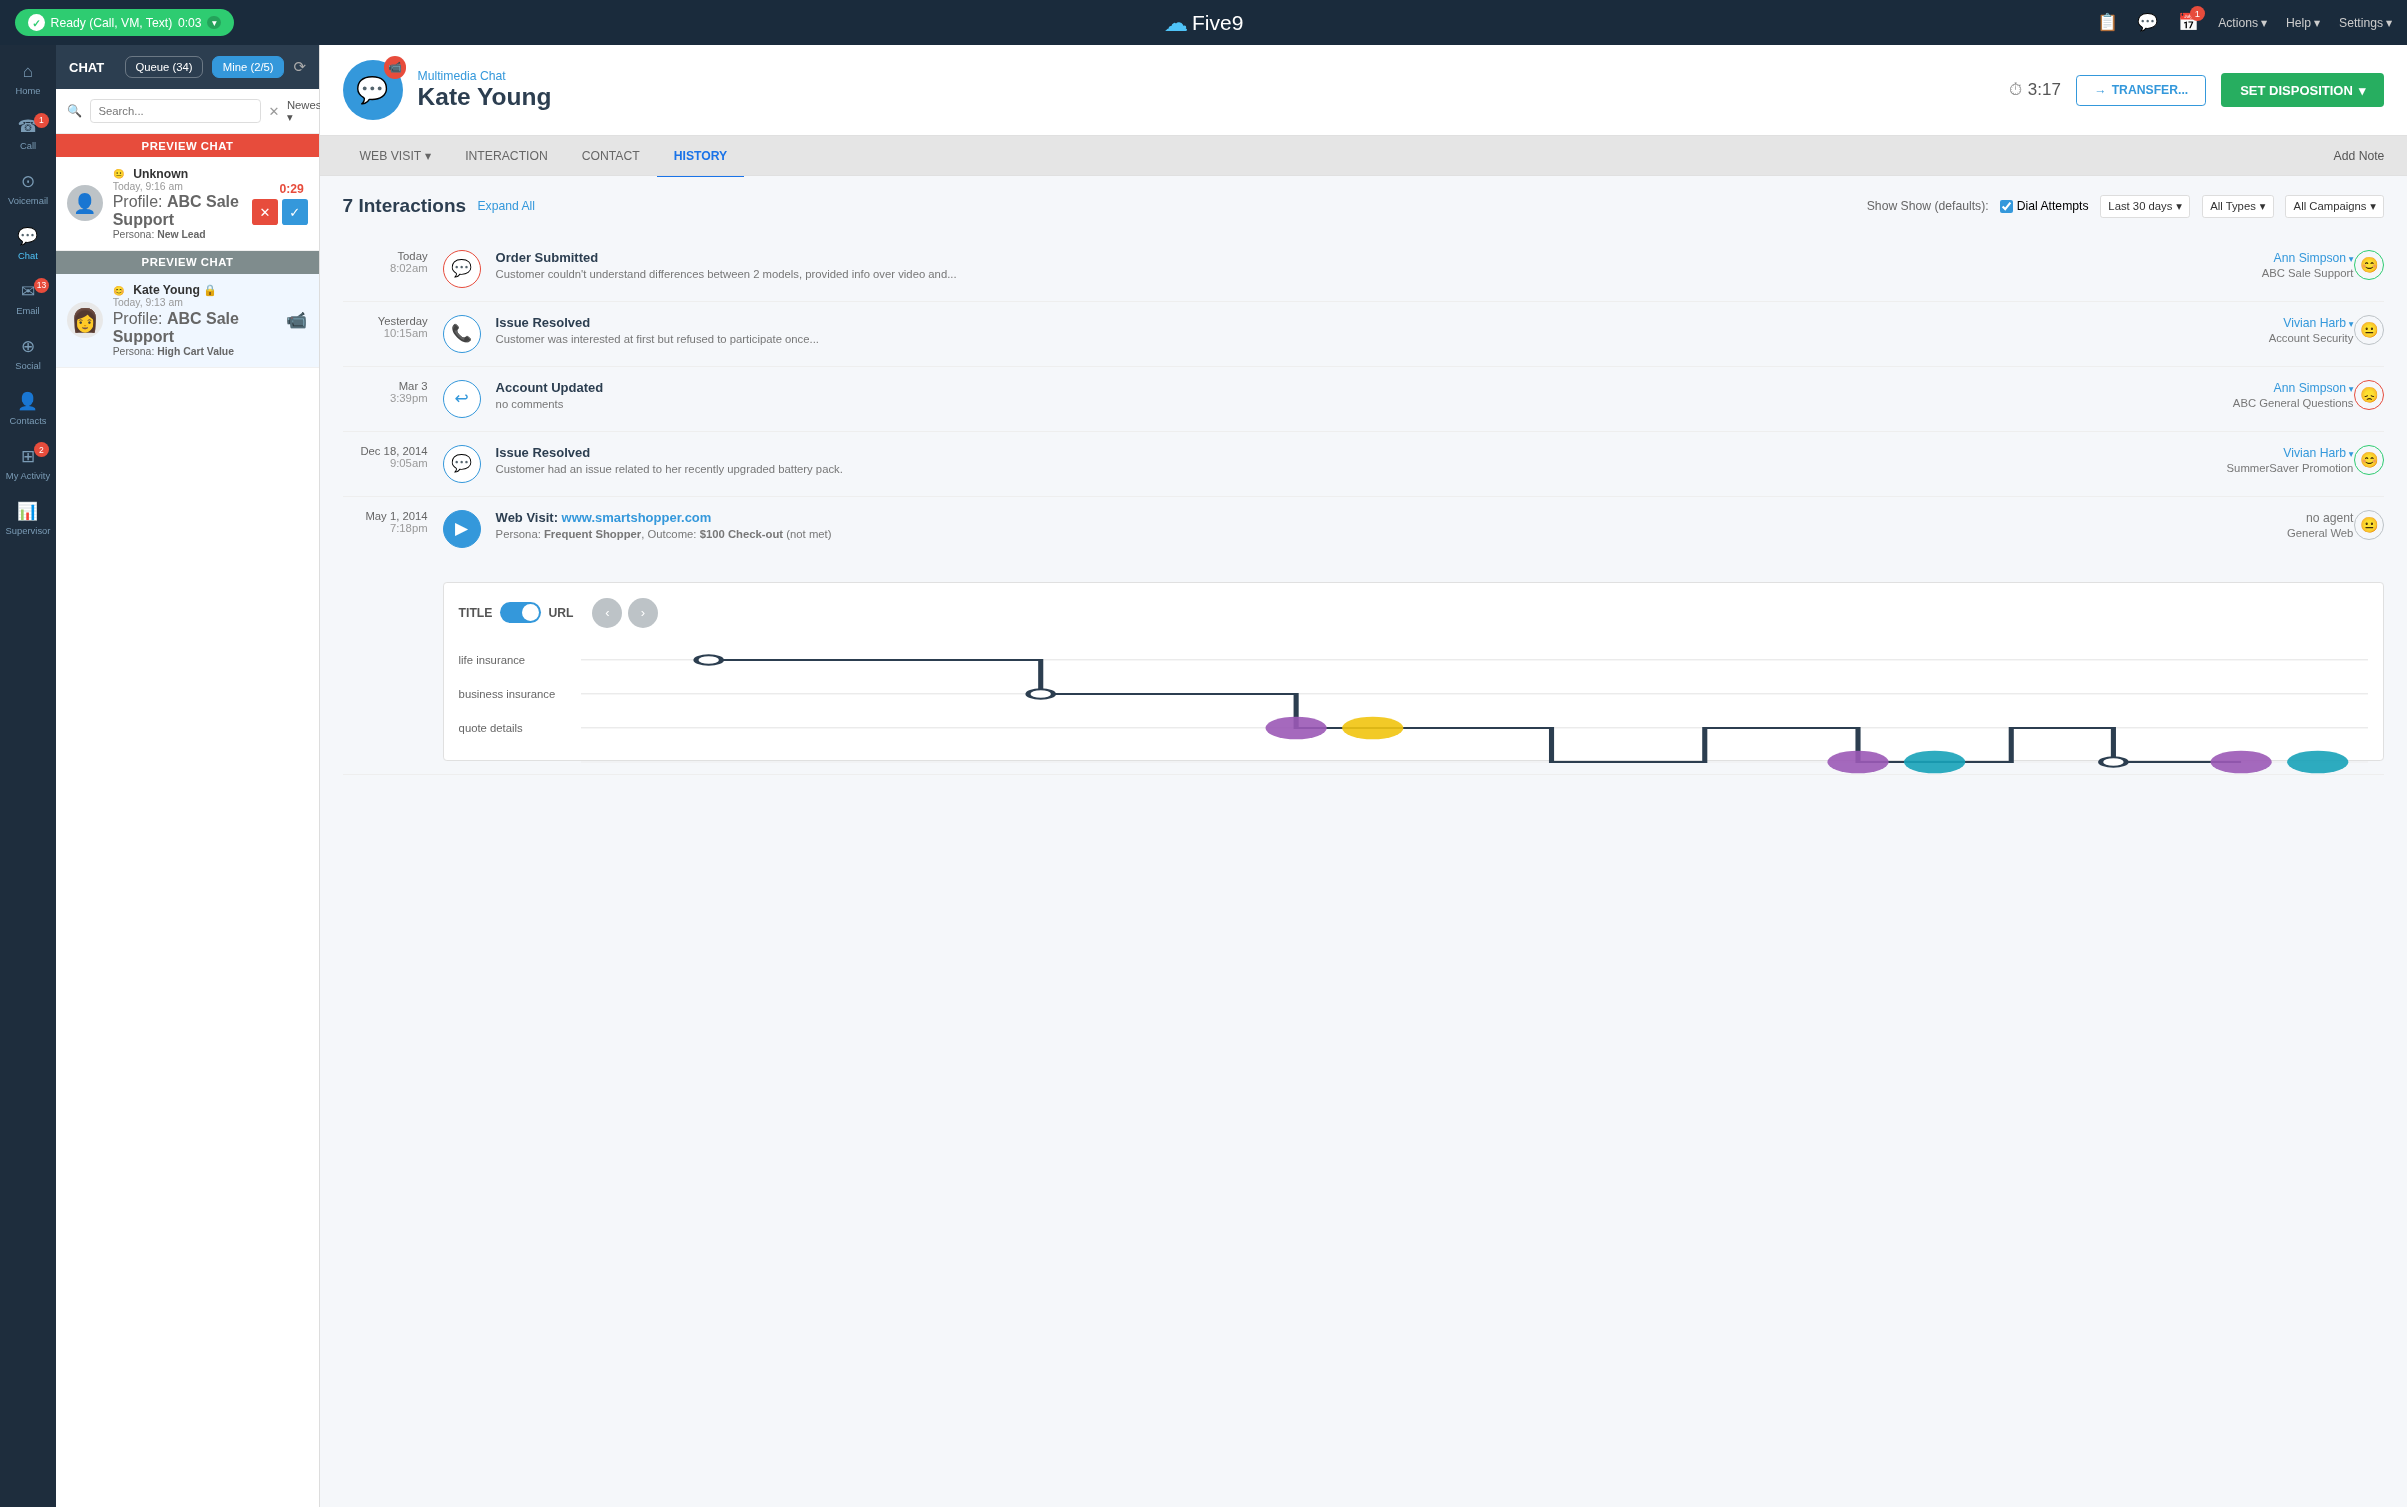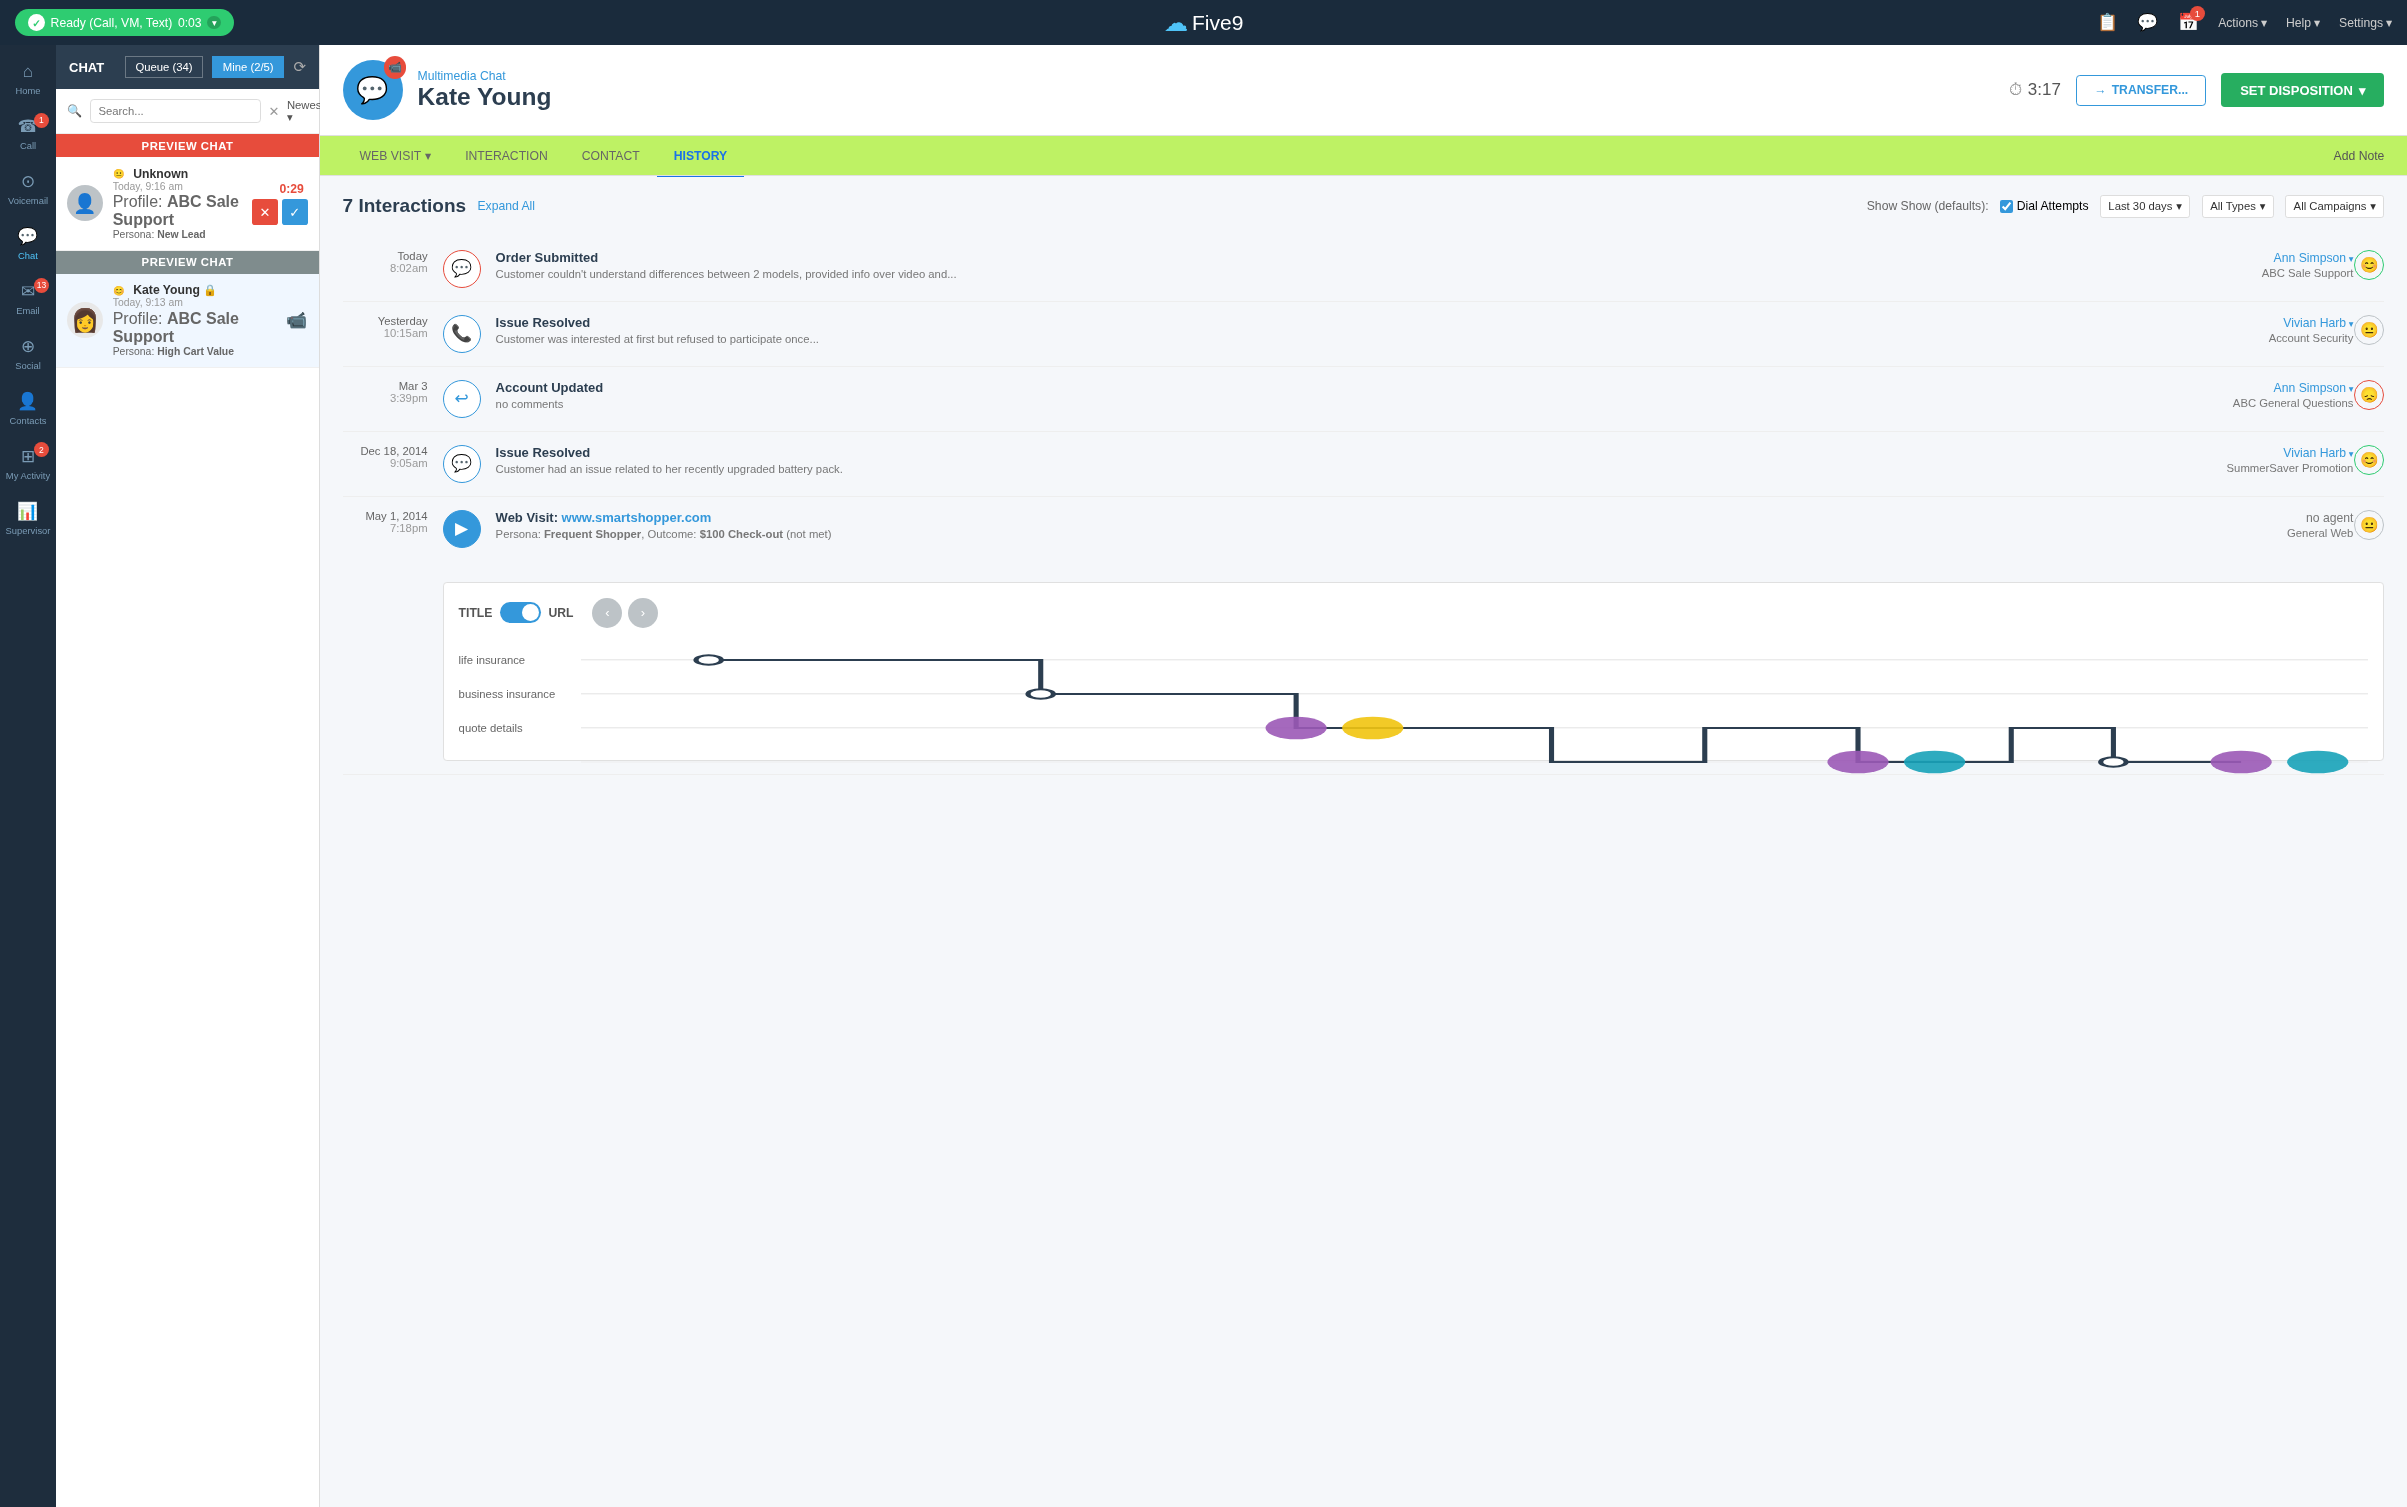--- a/index.html
+++ b/index.html
@@ -150,21 +150,21 @@
       color: white;
       font-size: 13px;
       font-weight: 600;
       flex: 1;
     }
     .chat-tab-btn {
       background: transparent;
       border: 0.9px solid rgba(255,255,255,0.3);
       color: white;
       padding: 3.8px 9.4px;
-      border-radius: 0;
+      border-radius: 7px;
       font-size: 11.3px;
       cursor: pointer;
     }
     .chat-tab-btn.active {
       background: #3498db;
       border-color: #3498db;
     }
     .chat-refresh-btn {
       color: #aaa;
       cursor: pointer;
@@ -331,21 +331,21 @@
       padding: 9.4px 19px;
       border-radius: 3.8px;
       font-size: 13px;
       font-weight: 600;
       cursor: pointer;
       display: flex; align-items: center; gap: 6px;
     }
 
     
     .tabs-bar {
-      background: #bef264;
+      background: #e5e5e5;
       display: flex;
       align-items: center;
       border-bottom: 1.9px solid #e0e0e0;
       padding: 0 22.6px;
       justify-content: center;
     }
     .tab {
       padding: 13px 17px;
       font-size: 12.2px;
       color: #666;

